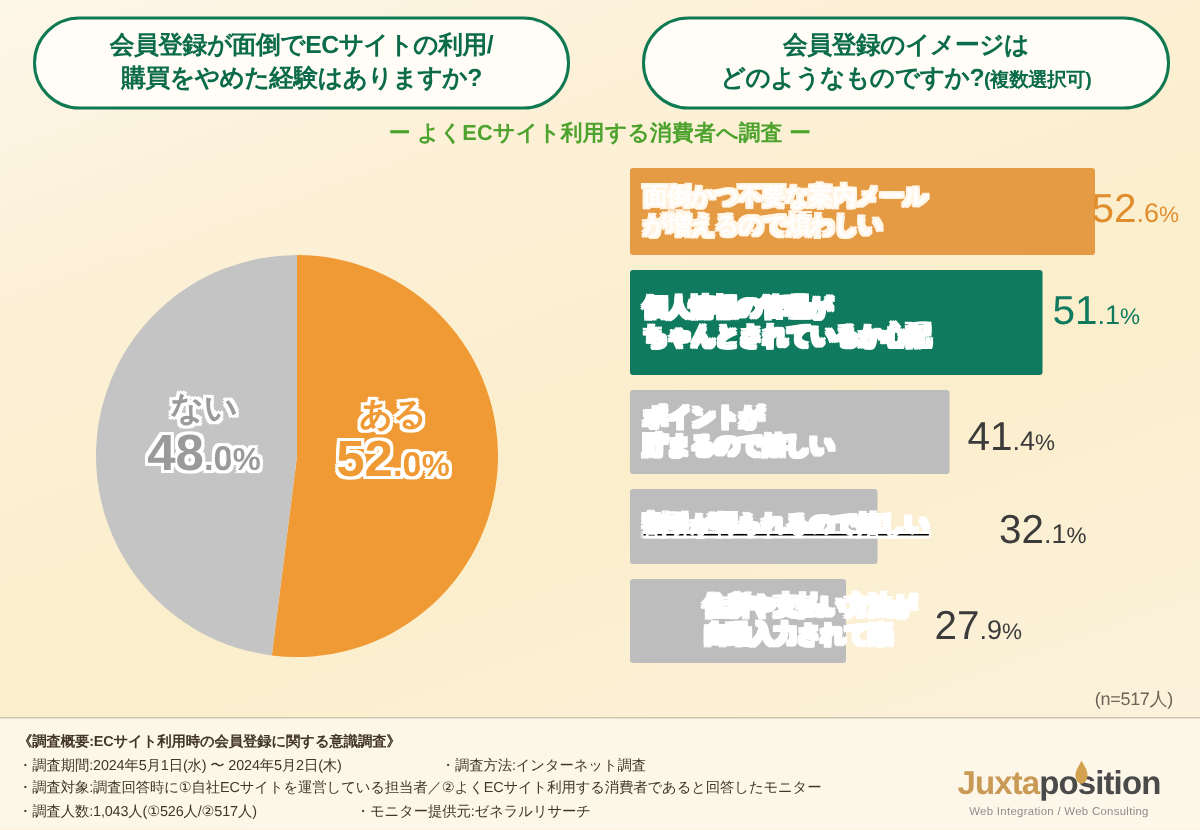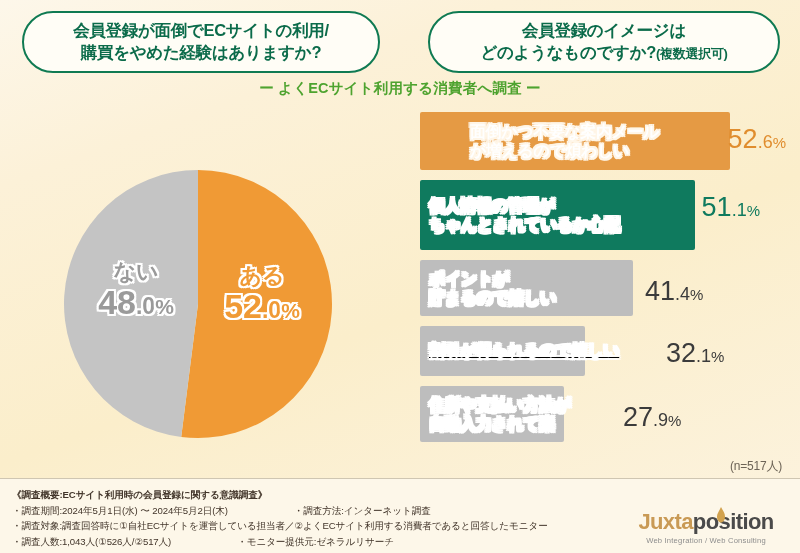--- a/index.html
+++ b/index.html
@@ -139,37 +139,37 @@
   .bar-value .intpart { font-size: 27px; }
   .bar-value .dec { font-size: 18px; }
   .bar-value .pct { font-size: 15px; }
 
   
   #bar-row-0 { height: 58px; }
   #bar-row-0 .bar-fill { width: 310px; background: #e59a44; }
   #bar-row-0 .bar-text  { color: #fff; text-shadow:
       -1.6px -1.6px 0 #fff6e8, 1.6px -1.6px 0 #fff6e8, -1.6px 1.6px 0 #fff6e8,
       1.6px 1.6px 0 #fff6e8, -1.6px 0 0 #fff6e8, 1.6px 0 0 #fff6e8,
-      0 -1.6px 0 #fff6e8, 0 1.6px 0 #fff6e8; margin-left: 41px; }
+      0 -1.6px 0 #fff6e8, 0 1.6px 0 #fff6e8; }
   #bar-row-0 .bar-value { right: 2px; top: 14px; color: #e08d2e; }
 
   #bar-row-1 { height: 70px; }
   #bar-row-1 .bar-fill { width: 275px; background: #0f7a5e; }
   #bar-row-1 .bar-value { right: 28px; top: 14px; color: #0f7a5e; }
 
   #bar-row-2 { height: 56px; }
   #bar-row-2 .bar-fill { width: 213px; background: #bdbdbd; }
   #bar-row-2 .bar-value { left: 225px; top: 18px; }
 
   #bar-row-3 { height: 50px; }
   #bar-row-3 .bar-fill { width: 165px; background: #bdbdbd; }
   #bar-row-3 .bar-value { left: 246px; top: 14px; }
 
   #bar-row-4 { height: 56px; }
-  #bar-row-4 .bar-fill { width: 144px; background: #bdbdbd; }
+  #bar-row-4 .bar-fill { width: 144px; background: #bdbdbd; padding-left: 40px; }
   #bar-row-4 .bar-value { left: 203px; top: 18px; }
 
   #bar-row-3 .bar-text { white-space: nowrap; }
 
   
   #n-note {
     position: absolute;
     right: 18px; top: 458px;
     font-size: 12px;
     color: #6d6457;

